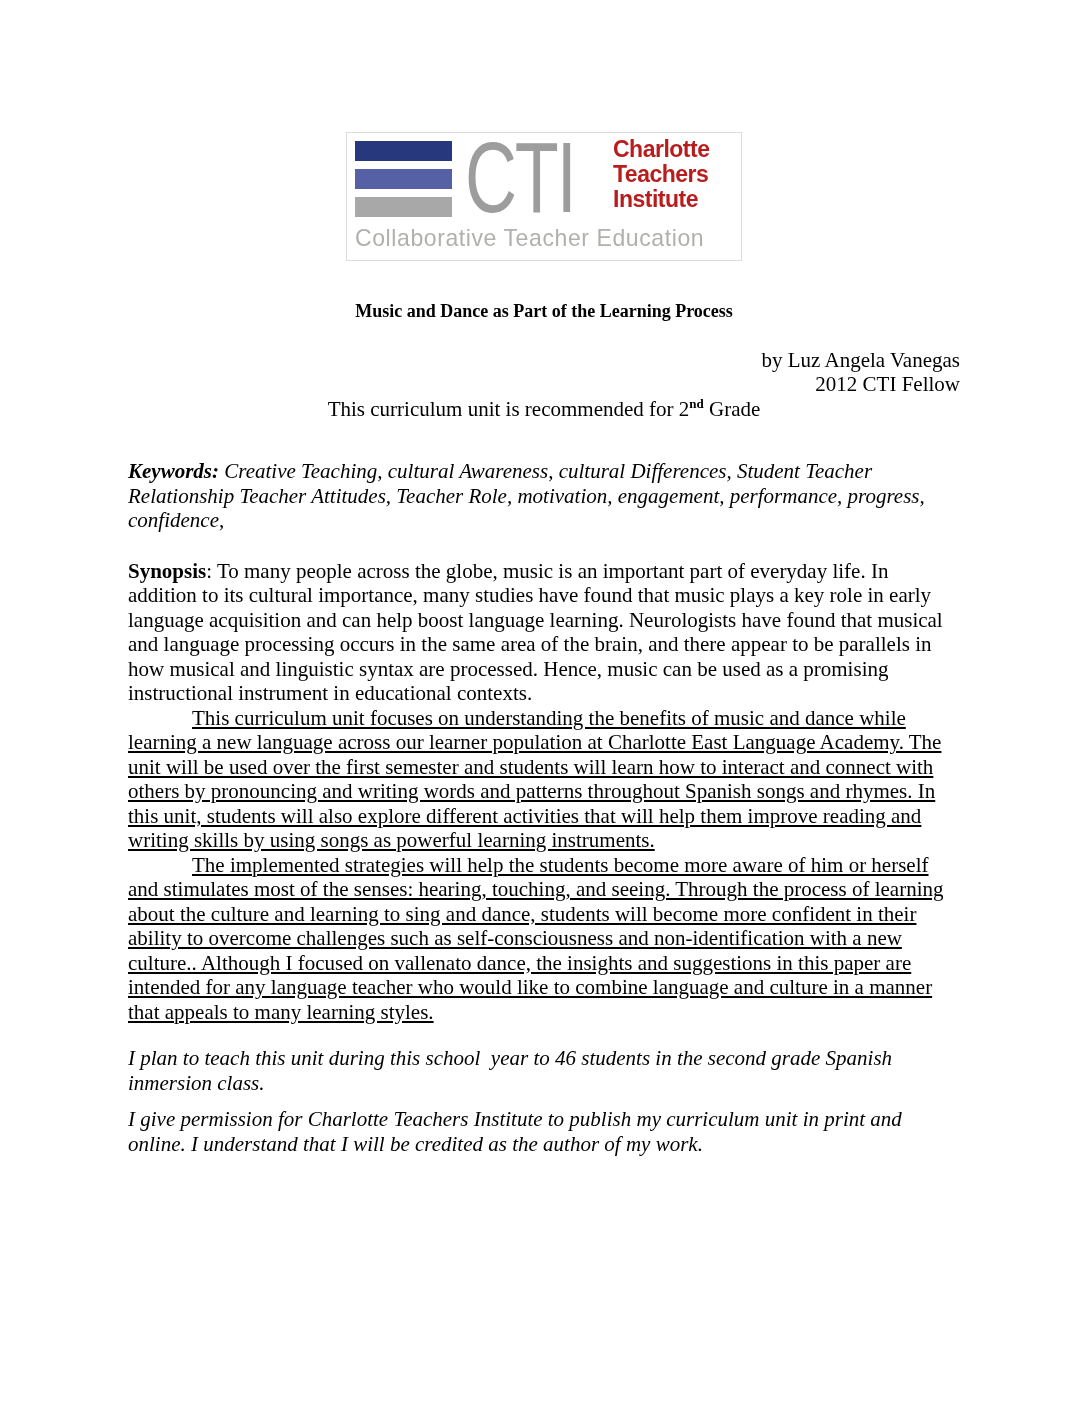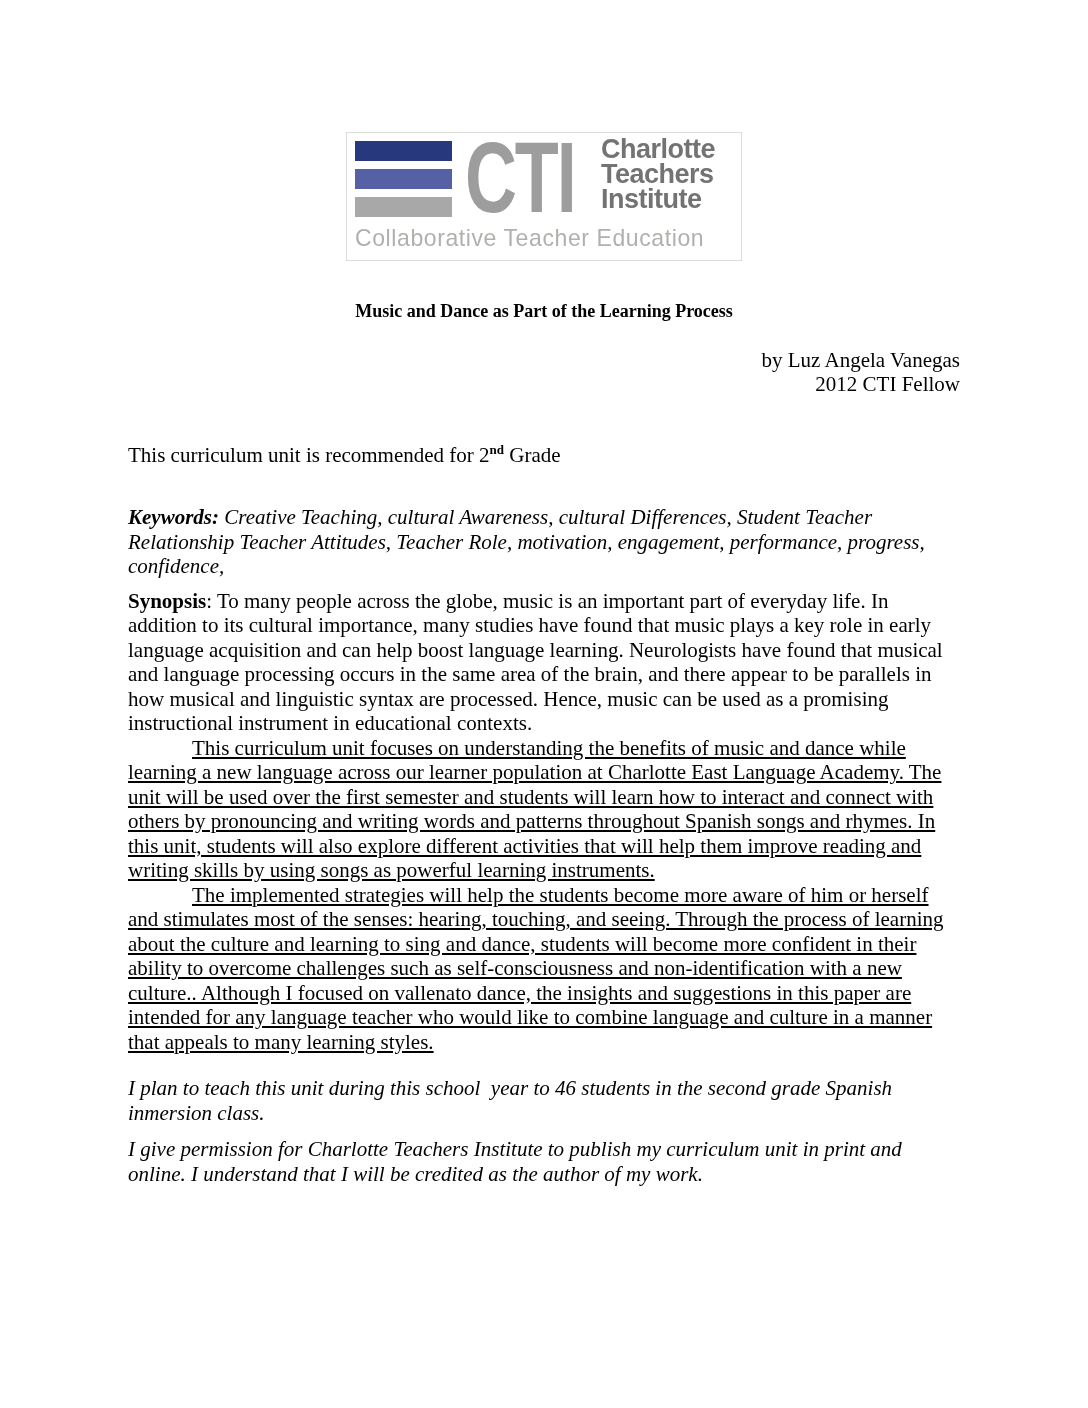--- a/index.html
+++ b/index.html
@@ -27,39 +27,39 @@
   }
   .logo-top { display:flex; align-items:flex-start; }
   .bars { width:97px; margin-top:2px; margin-right:13px; }
   .bar { height:20px; width:97px; }
   .bar + .bar { margin-top:8px; }
   .cti-mark {
     width:126px; height:76px;
     display:flex; align-items:center;
     overflow:visible;
     font-family:"Liberation Sans", sans-serif;
-    font-weight:bold;
+    font-weight:normal;
     font-size:100px;
     line-height:76px;
     color:#9d9d9d;
   }
   .cti-mark span{
     display:inline-block;
     transform:scaleX(0.72);
     transform-origin:left center;
     letter-spacing:-3px;
     white-space:nowrap;
   }
   .org {
-    margin-left:10px; margin-top:-2px;
+    margin-left:22px; margin-top:-2px;
     font-family:"Liberation Sans", sans-serif;
     font-weight:bold;
-    font-size:27px; line-height:25px;
+    font-size:23px; line-height:25px;
     letter-spacing:-0.5px;
-    color:#737373;
+    color:#b91c1c;
     white-space:nowrap;
   }
   .tagline {
     margin-top:7px;
     font-family:"Liberation Sans", sans-serif;
     font-size:24px; line-height:28px;
     color:#b1b0ac;
     letter-spacing:0.6px;
     white-space:nowrap;
     transform:scaleX(0.96);
@@ -67,27 +67,27 @@
   }
 
   
   .title {
     margin-top:38px;
     text-align:center;
     font-size:18px; line-height:24.5px;
     font-weight:bold;
   }
   .byline { margin-top:24px; text-align:right; }
-  .recommend { margin-top:46px; }
+  .recommend { text-align:center; }
   .recommend sup { font-weight:bold; font-size:13px; line-height:0; }
   .recommend span { white-space:pre-wrap; }
 
   .kw { margin-top:38px;font-style:italic; }
   .ts { margin-top:26px; }
-  .syn { margin-top:10px; }
+  .syn { margin-top:26px; }
   p.body-par { text-indent:64px;text-decoration:underline; }
   .block span, .block b { white-space:pre-wrap; }
 
   .plan {
     margin-top:22px;
     font-weight:normal; font-style:italic;
     white-space:pre-wrap;
   }
   .permission {
     margin-top:12px;

